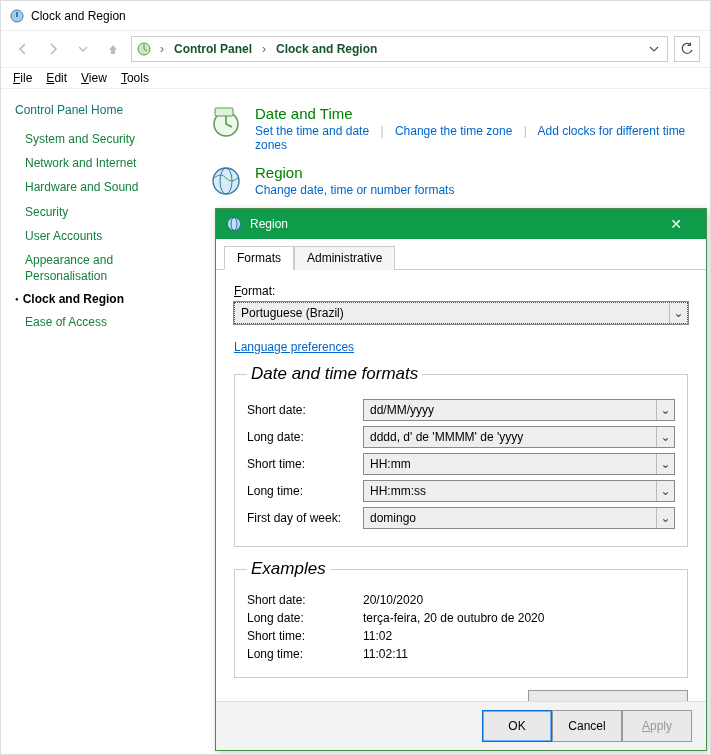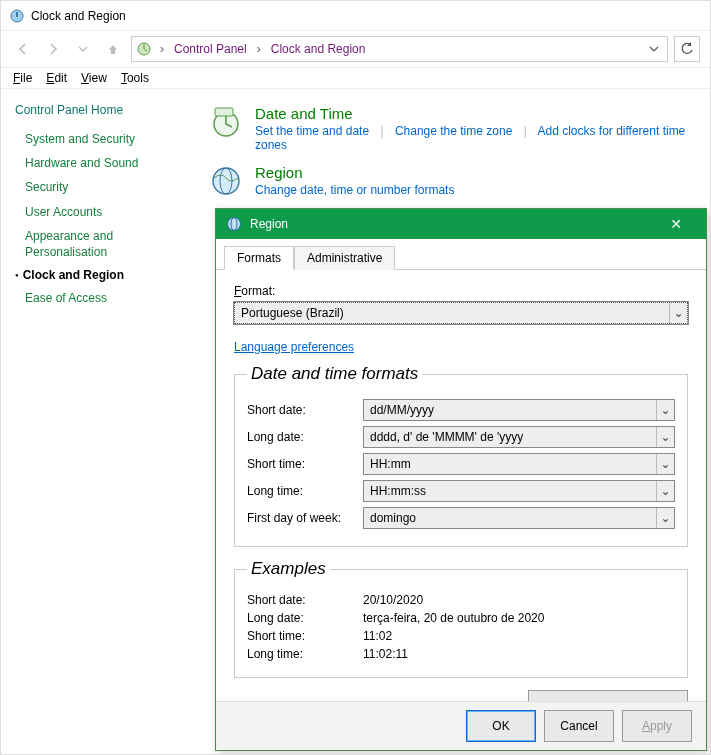--- a/index.html
+++ b/index.html
@@ -41,21 +41,21 @@
   .addr-box {
     flex: 1;
     height: 26px;
     border: 1px solid #ccc;
     display: flex;
     align-items: center;
     padding: 0 4px;
     gap: 6px;
   }
   .addr-box .sep { color:#666; padding:0 2px; }
-  .addr-box .crumb { color:#701a75; padding:0 2px; }
+  .addr-box .crumb { color:#14532d; padding:0 2px;font-weight:bold; }
   .addr-caret { margin-left:auto; color:#555; padding:0 4px;}
   .refresh-btn {
     width:26px; height:26px; border:1px solid #ccc; display:flex; align-items:center; justify-content:center;
   }
   
   .menubar {
     height: 22px;
     display:flex;
     align-items:center;
     gap: 14px;
@@ -183,21 +183,21 @@
     font-size:12px;
     display:inline-flex; align-items:center; justify-content:center;
     min-width:70px;
   }
   .btn.default { border:1px solid #0b6bd6; box-shadow: inset 0 0 0 1px #6db0ff; }
   .btn.disabled { color:#999; }
   .additional-row { display:flex; justify-content:flex-end; margin: 4px 0 0 0;}
   .dlg-footer {
     border-top:1px solid #ddd;
     padding: 8px 14px;
-    display:flex; justify-content:flex-end; gap:8px;
+    display:flex; justify-content:flex-end; 
     background:#f3f3f3;
   }
   svg { display:block; }
 </style>
 </head>
 <body>
 
 <div class="titlebar">
   <span class="ticon">
     <svg viewBox="0 0 16 16" width="16" height="16">
@@ -259,20 +259,21 @@
   <span class="mitem"><span class="ul">E</span>dit</span>
   <span class="mitem"><span class="ul">V</span>iew</span>
   <span class="mitem"><span class="ul">T</span>ools</span>
 </div>
 
 <div class="body-row">
   <div class="sidebar">
     <div class="side-home">Control Panel Home</div>
     <div class="sidebar-wrap">
       <div class="side-link">System and Security</div>
+      <div class="side-link">Network and Internet</div>
       <div class="side-link">Hardware and Sound</div>
       <div class="side-link">Security</div>
       <div class="side-link">User Accounts</div>
       <div class="side-link">Appearance and Personalisation</div>
       <div class="side-current">Clock and Region</div>
       <div class="side-link">Ease of Access</div>
     </div>
   </div>
 
   <div class="content">

